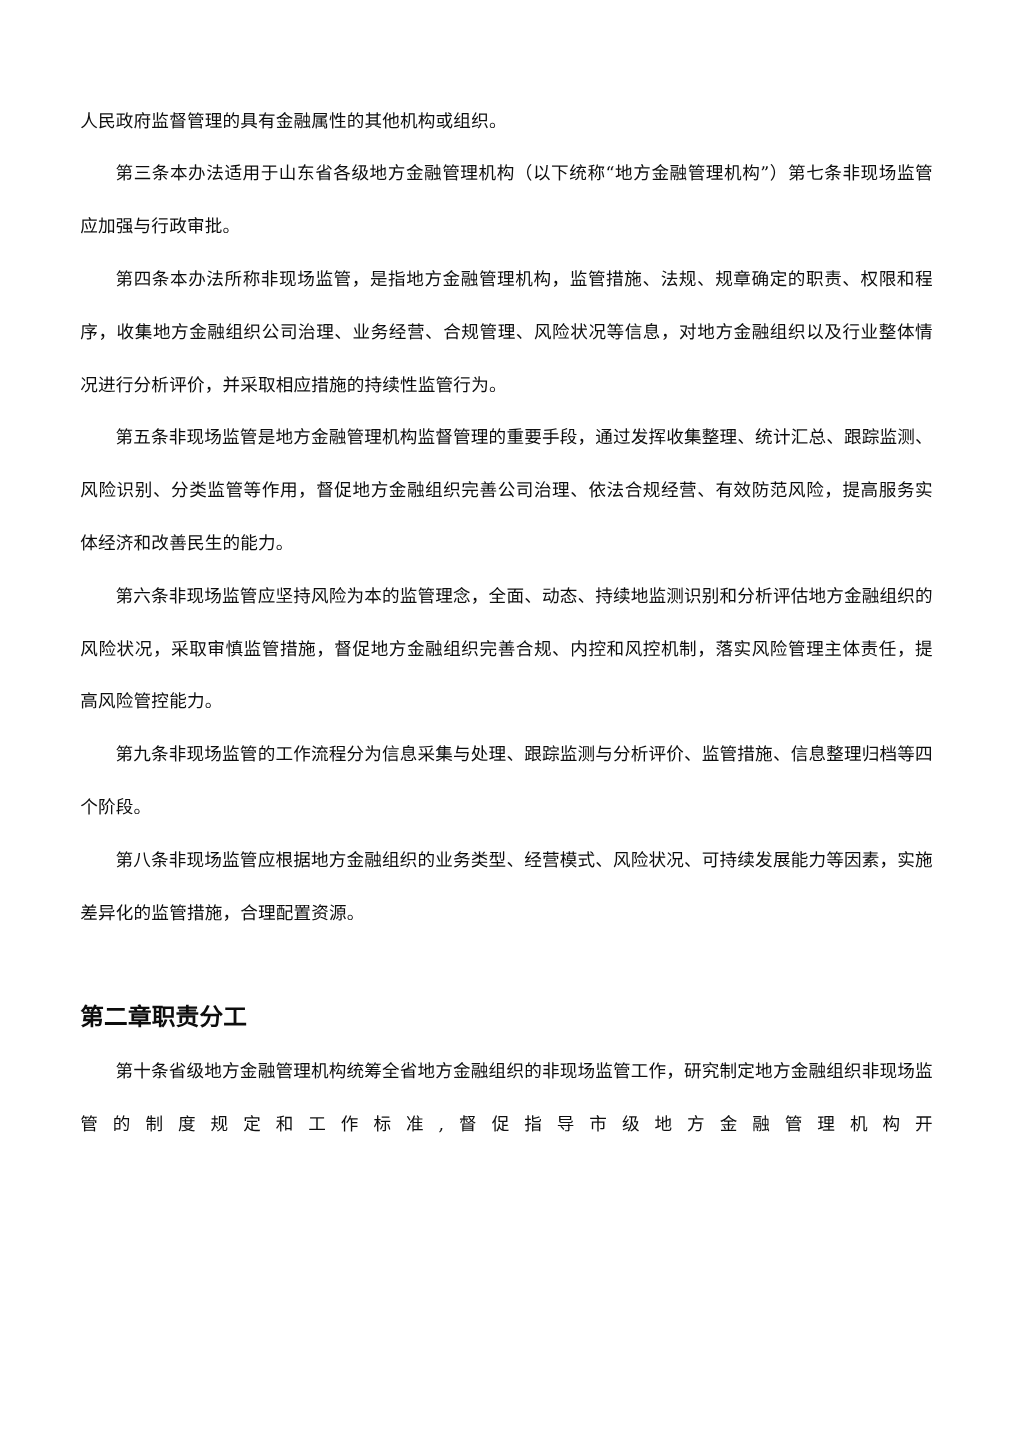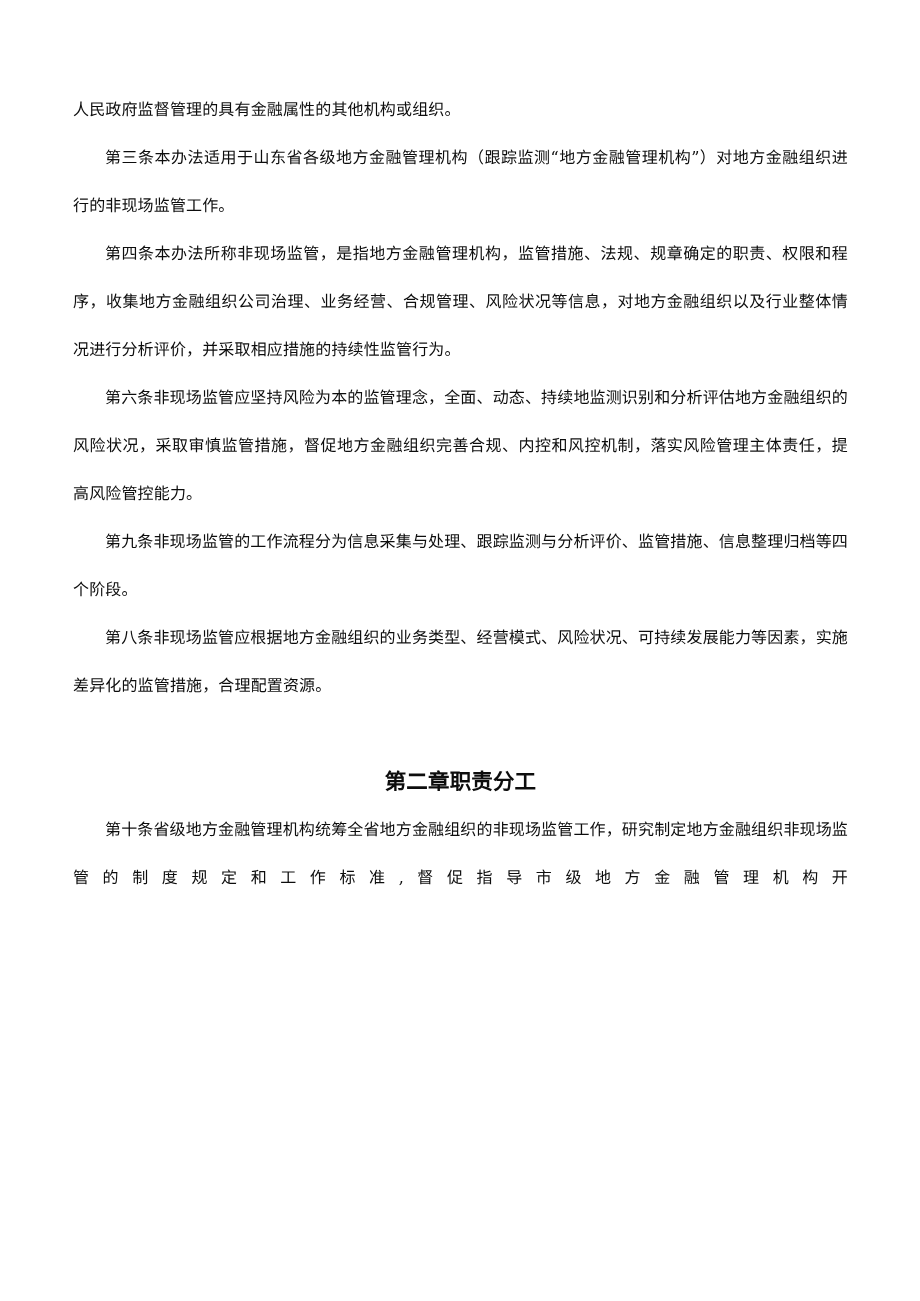--- a/index.html
+++ b/index.html
@@ -41,44 +41,44 @@
   .para.indent {
     text-indent: 2em;
   }
   .para.continuation {
     text-indent: 0;
   }
   .chapter-heading {
     margin: 0;
     font-size: 21.5px;
     line-height: 48px;
-    text-align: center;
     letter-spacing: 0.15px;
     color: #0d0d0d;
   }
   .spacer-line {
     height: 48px;
   }
   .para.truncated {
     text-align: justify;
     text-align-last: justify;
   }
 </style>
 </head>
 <body>
 
 <div class="page">
   <div class="text-column">
 
     <p class="para continuation">人民政府监督管理的具有金融属性的其他机构或组织。</p>
 
-    <p class="para indent">第三条本办法适用于山东省各级地方金融管理机构（跟踪监测“地方金融管理机构”）对地方金融组织进行的非现场监管工作。</p>
+    <p class="para indent">第三条本办法适用于山东省各级地方金融管理机构（以下统称“地方金融管理机构”）第七条非现场监管应加强与行政审批。</p>
 
     <p class="para indent">第四条本办法所称非现场监管，是指地方金融管理机构，监管措施、法规、规章确定的职责、权限和程序，收集地方金融组织公司治理、业务经营、合规管理、风险状况等信息，对地方金融组织以及行业整体情况进行分析评价，并采取相应措施的持续性监管行为。</p>
 
+    <p class="para indent">第五条非现场监管是地方金融管理机构监督管理的重要手段，通过发挥收集整理、统计汇总、跟踪监测、风险识别、分类监管等作用，督促地方金融组织完善公司治理、依法合规经营、有效防范风险，提高服务实体经济和改善民生的能力。</p>
 
     <p class="para indent">第六条非现场监管应坚持风险为本的监管理念，全面、动态、持续地监测识别和分析评估地方金融组织的风险状况，采取审慎监管措施，督促地方金融组织完善合规、内控和风控机制，落实风险管理主体责任，提高风险管控能力。</p>
 
 
     <p class="para indent">第九条非现场监管的工作流程分为信息采集与处理、跟踪监测与分析评价、监管措施、信息整理归档等四个阶段。</p>
 
     <p class="para indent">第八条非现场监管应根据地方金融组织的业务类型、经营模式、风险状况、可持续发展能力等因素，实施差异化的监管措施，合理配置资源。</p>
 
     <div class="spacer-line"></div>
 

